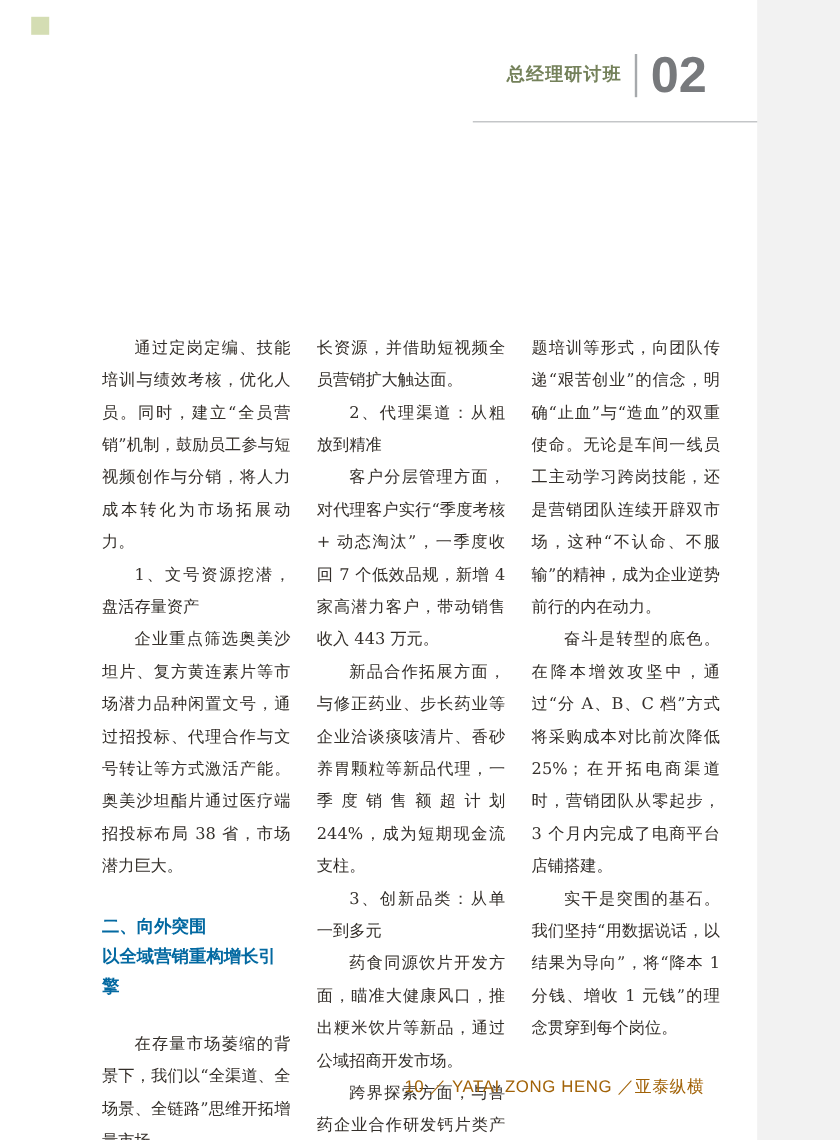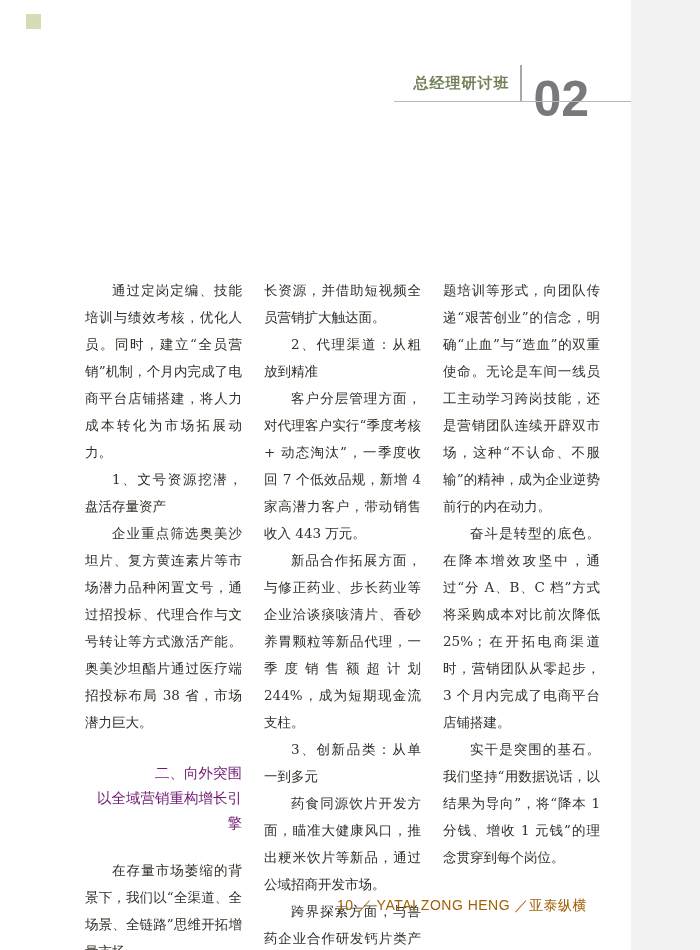--- a/index.html
+++ b/index.html
@@ -31,21 +31,21 @@
     font-size:15px; font-weight:700; letter-spacing:1px;
     color:#74815a; line-height:20px;
   }
   .title-en {
     font-family:"Liberation Sans", sans-serif;
     font-size:13.5px; color:#8c8f92; line-height:18px;
   }
   .vline { width:2px; height:36px; background:#a6a9ac; }
   .page-num {
     font-family:"Liberation Sans", sans-serif;
-    font-size:50px; font-weight:600; color:#77797c; line-height:1;margin-top:32px;
+    font-size:42px; font-weight:600; color:#77797c; line-height:1;
   }
   .header-rule {
     position:absolute; top:101px; left:394px;
     width:264px; height:1px; background:#b6b9bb;
   }
   
   .columns {
     position:absolute; left:85px; top:277px; width:515px;
     display:flex; gap:22px;
   }
@@ -53,22 +53,22 @@
   .para {
     margin:0;
     font-size:13.5px; line-height:27px;
     color:#332e29;
     text-align:justify;
     text-indent:2em;
   }
   .para.cont { text-indent:0; }
   .heading {
     font-family:"Liberation Sans", sans-serif;
-    font-weight:400; font-size:14.5px; line-height:25px;
-    color:#701a75; text-align:right; text-indent:0;
+    font-weight:700; font-size:14.5px; line-height:25px;
+    color:#0369a1; text-align:left; text-indent:0;
     white-space:pre-line;
     margin:25px 0 21px 0;
   }
   
   .page-footer {
     position:absolute; top:897px; right:44px;
     font-family:"Liberation Sans", sans-serif;
     font-size:14px; letter-spacing:.5px; color:#a16207;
   }
 </style>
@@ -84,21 +84,21 @@
       <div class="title-zh">总经理研讨班</div>
     </div>
     <div class="vline"></div>
     <div class="page-num">02</div>
   </header>
   <div class="header-rule"></div>
 
   <main class="columns">
 
     <section class="col">
-      <p class="para">通过定岗定编、技能培训与绩效考核，优化人员。同时，建立“全员营销”机制，个月内完成了电商平台店铺搭建，将人力成本转化为市场拓展动力。</p>
+      <p class="para">通过定岗定编、技能培训与绩效考核，优化人员。同时，建立“全员营销”机制，鼓励员工参与短视频创作与分销，将人力成本转化为市场拓展动力。</p>
       <p class="para">1、文号资源挖潜，盘活存量资产</p>
       <p class="para">企业重点筛选奥美沙坦片、复方黄连素片等市场潜力品种闲置文号，通过招投标、代理合作与文号转让等方式激活产能。奥美沙坦酯片通过医疗端招投标布局 38 省，市场潜力巨大。</p>
       <h2 class="heading">二、向外突围
 以全域营销重构增长引擎</h2>
       <p class="para">在存量市场萎缩的背景下，我们以“全渠道、全场景、全链路”思维开拓增量市场。</p>
 
     </section>
 
     <section class="col">
       <p class="para cont">长资源，并借助短视频全员营销扩大触达面。</p>

